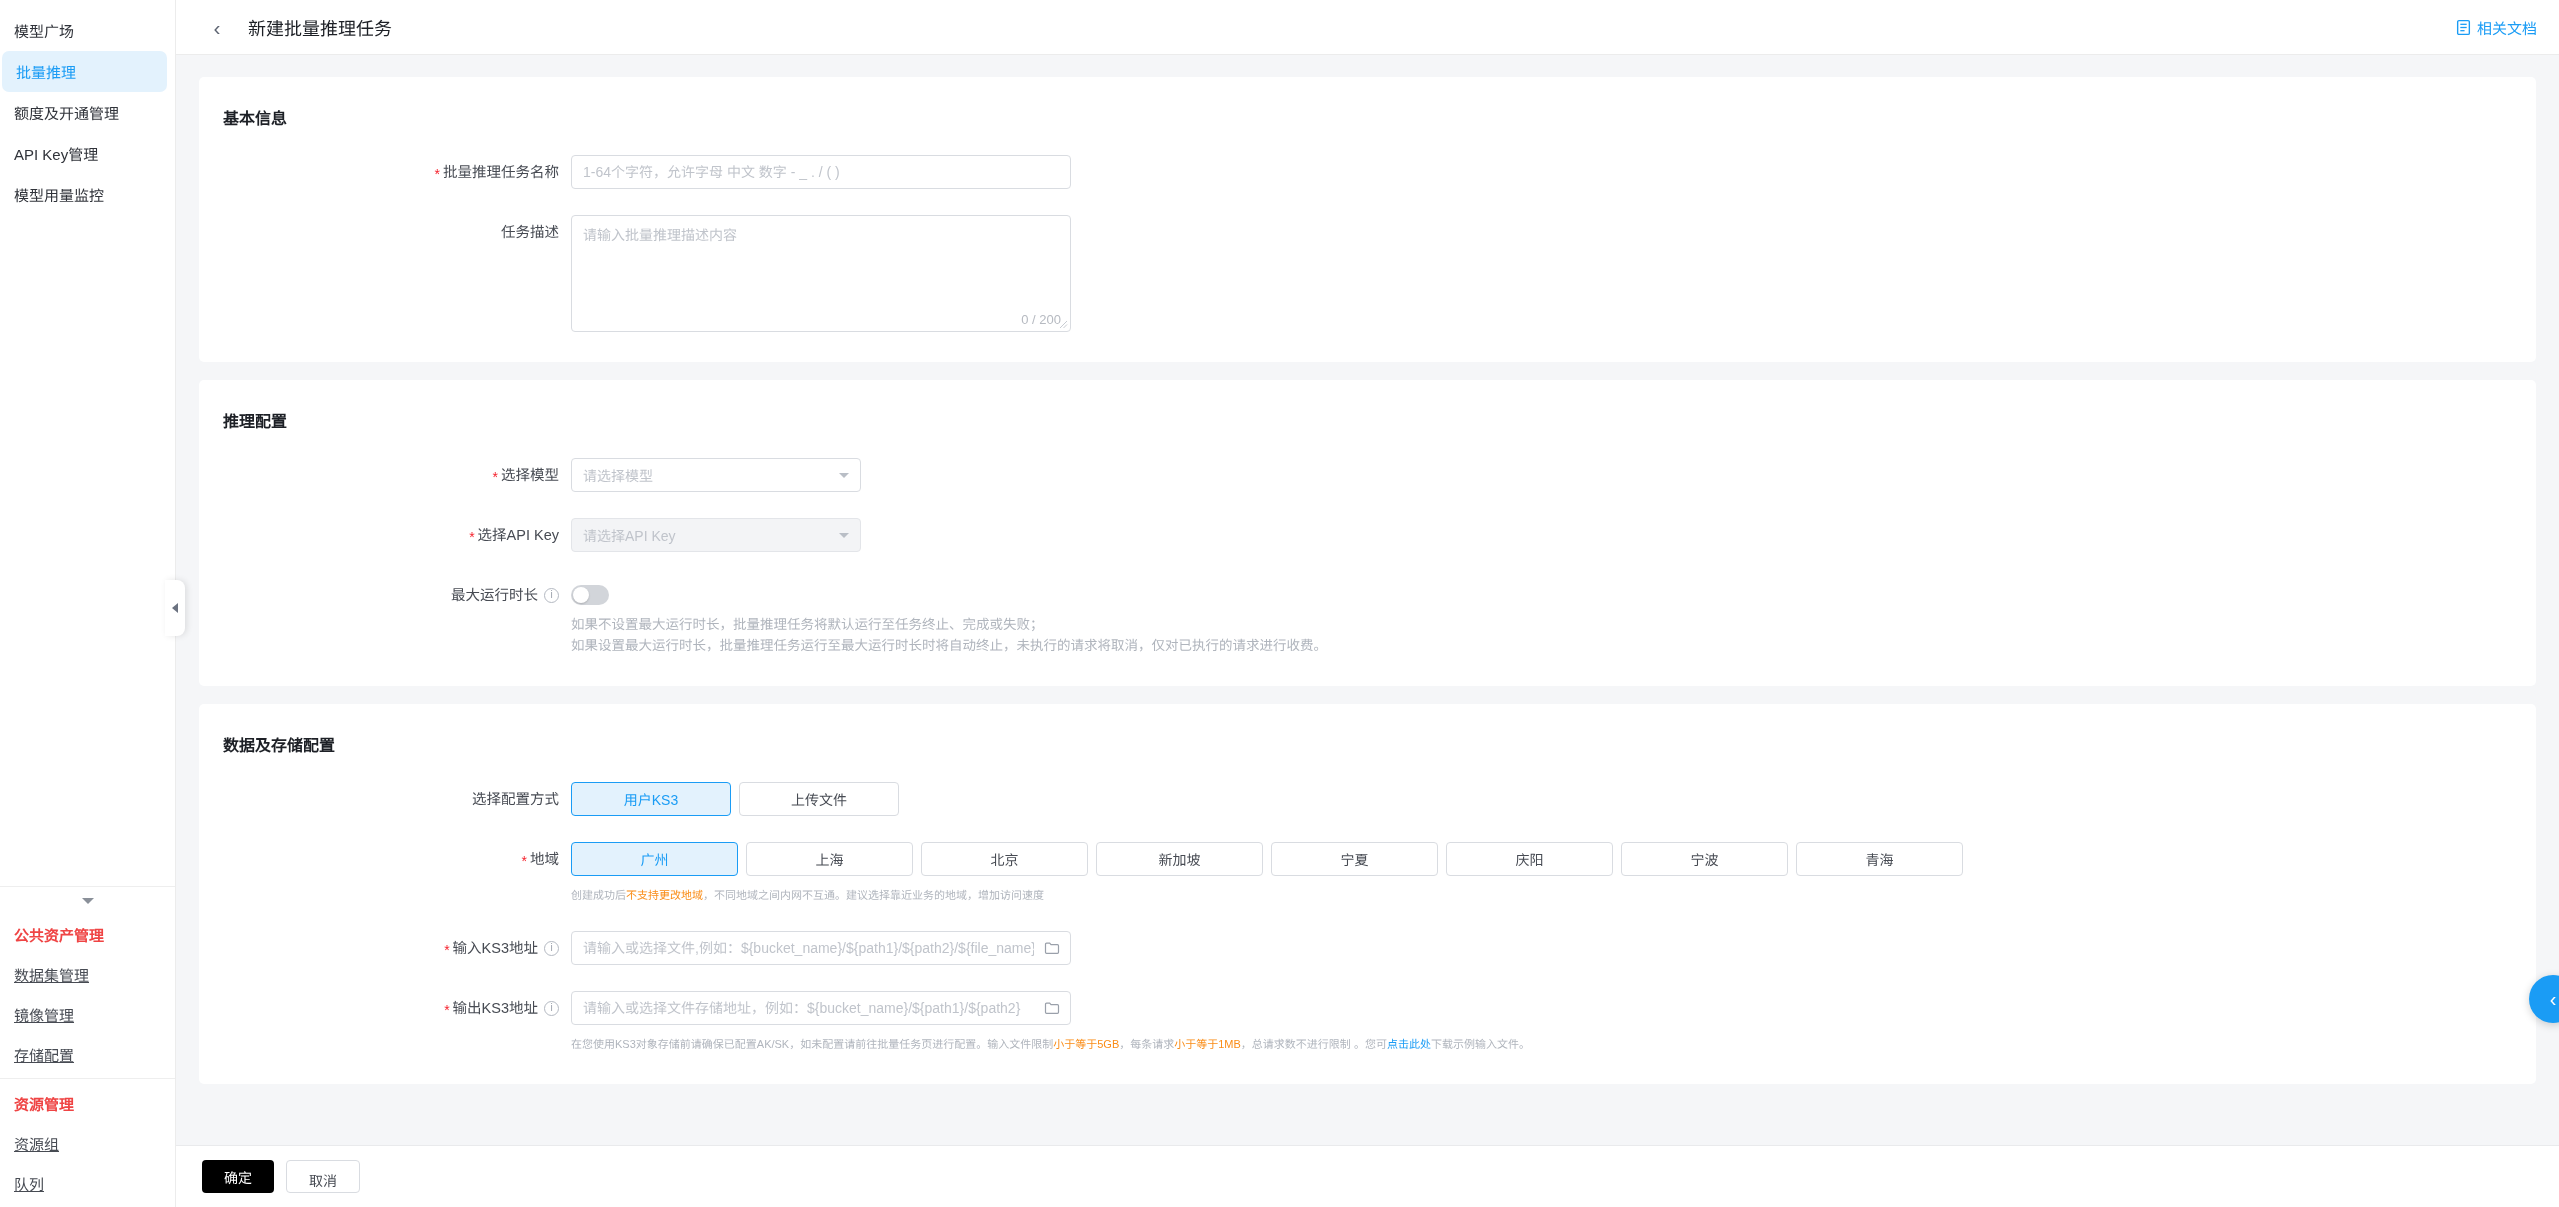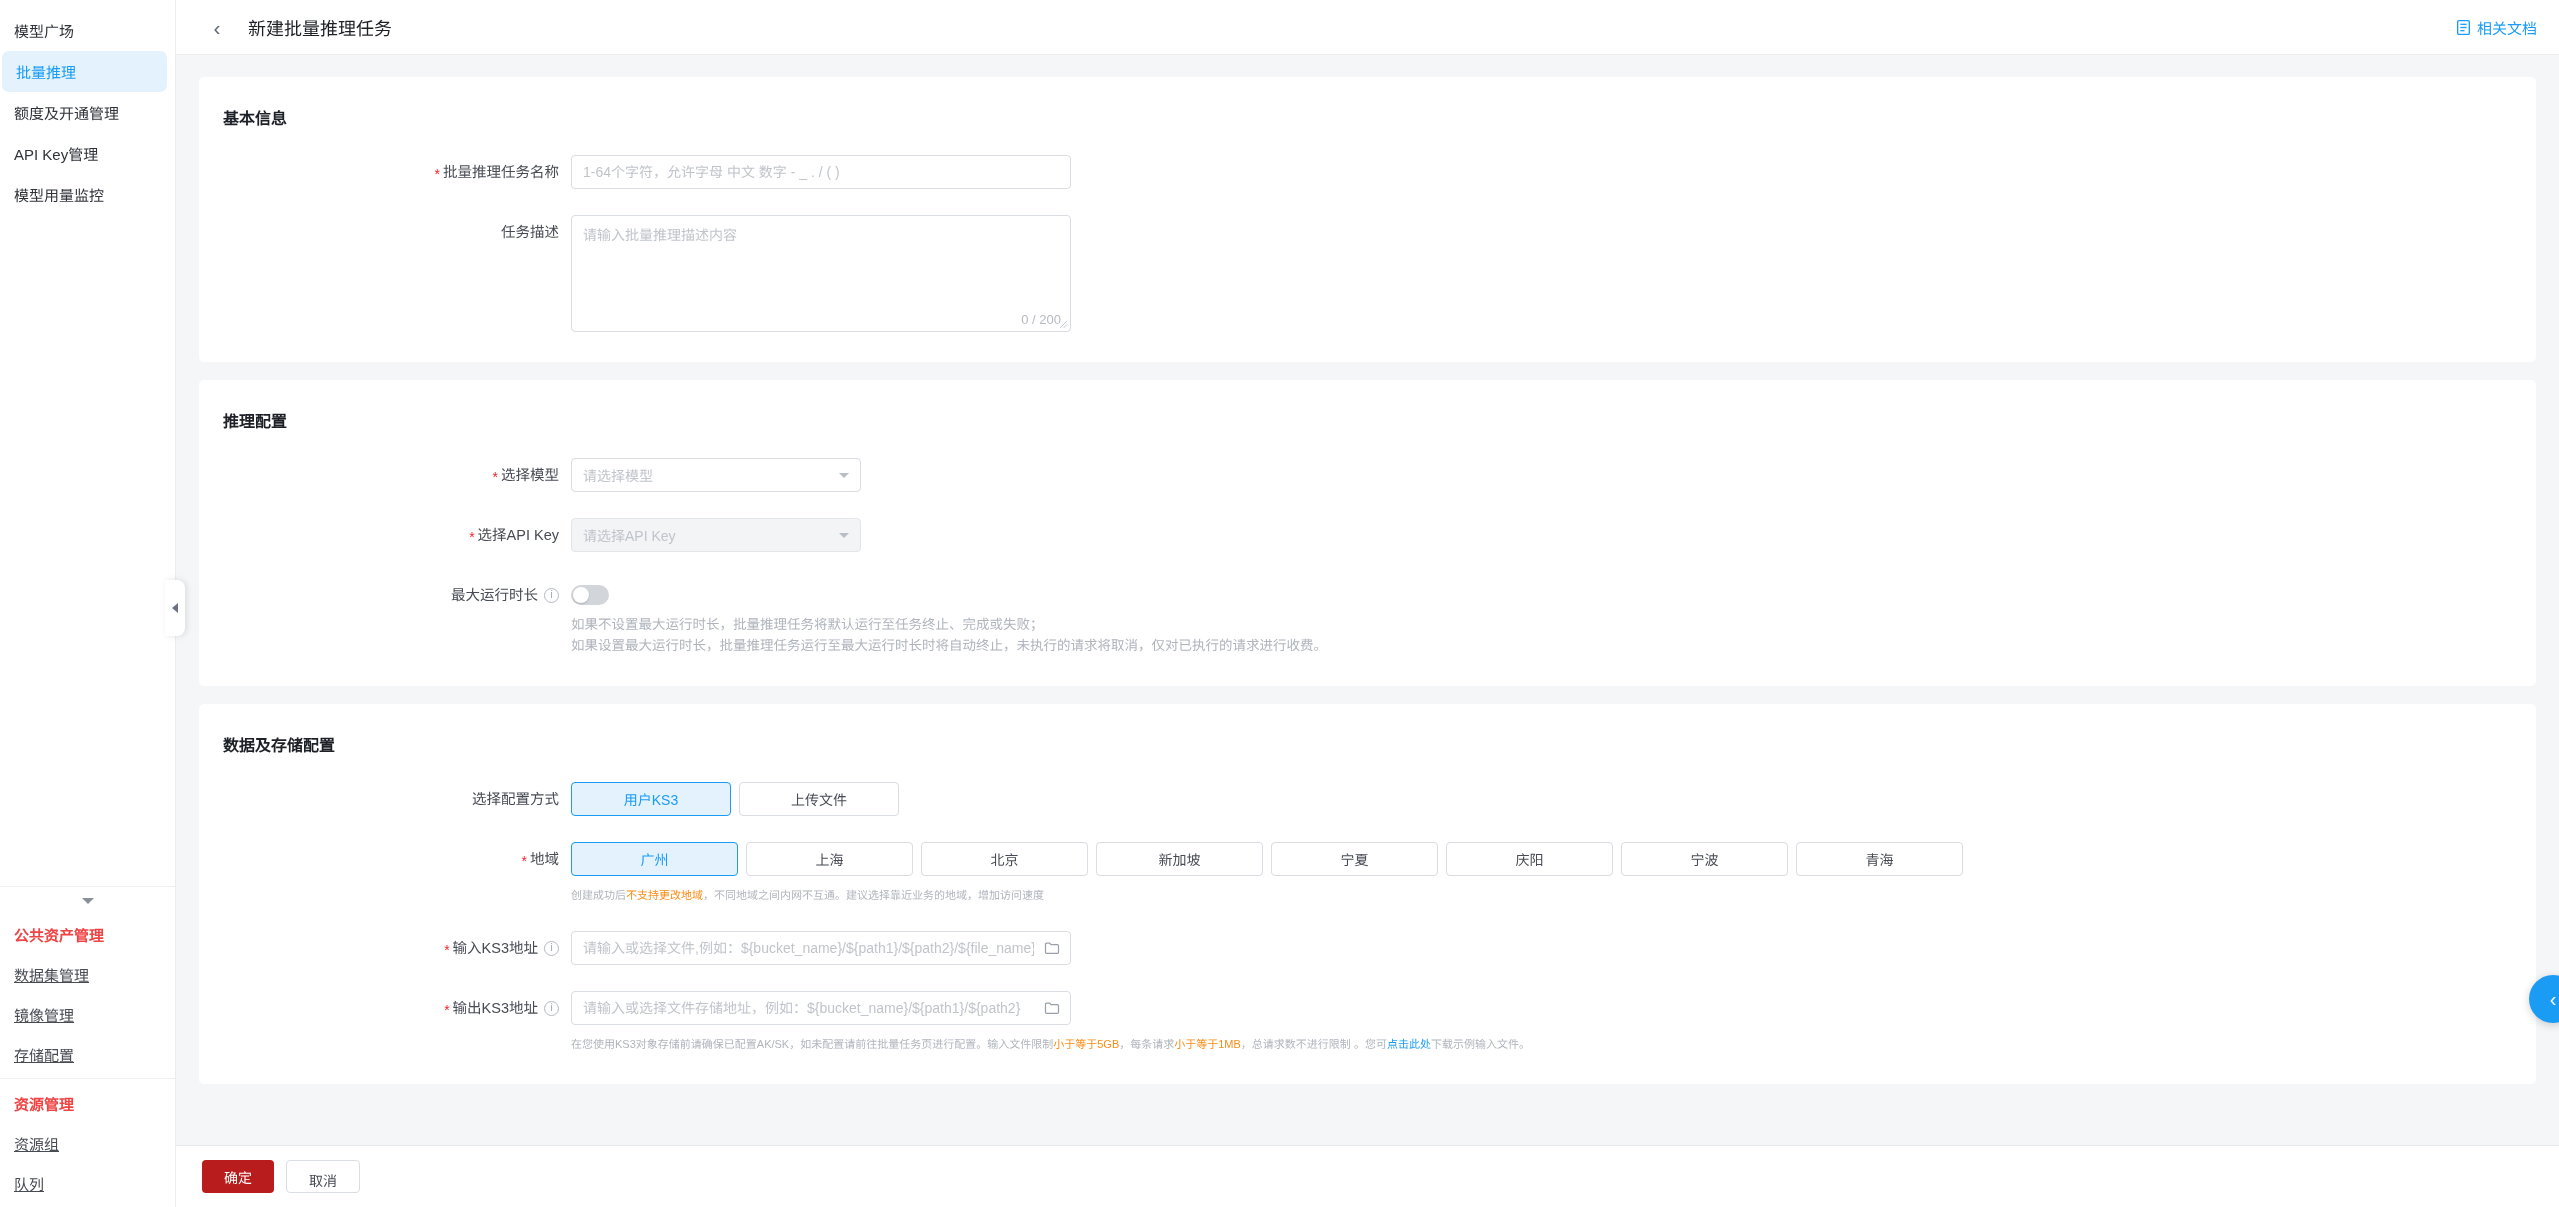--- a/index.html
+++ b/index.html
@@ -189,21 +189,21 @@
     cursor: pointer;
   }
 
   
   .footer {
     flex: 0 0 62px; height: 62px; background: #ffffff;
     border-top: 1px solid #e9eaec;
     display: flex; align-items: center; padding-left: 26px; gap: 12px;
   }
   .btn-primary {
-    height: 33px; padding: 0 22px; background: #b91c1c; color: #ffffff;
+    height: 33px; padding: 0 22px; background: #000000; color: #ffffff;
     border: none; border-radius: 4px; font-size: 14px; cursor: pointer;
     font-family: inherit;
   }
   .btn-default {
     height: 33px; padding: 9px 22px; background: #ffffff; color: #474b53;
     border: 1px solid #d9dce1; border-radius: 4px; font-size: 14px;
     cursor: pointer; font-family: inherit;
   }
 
   .fab {

